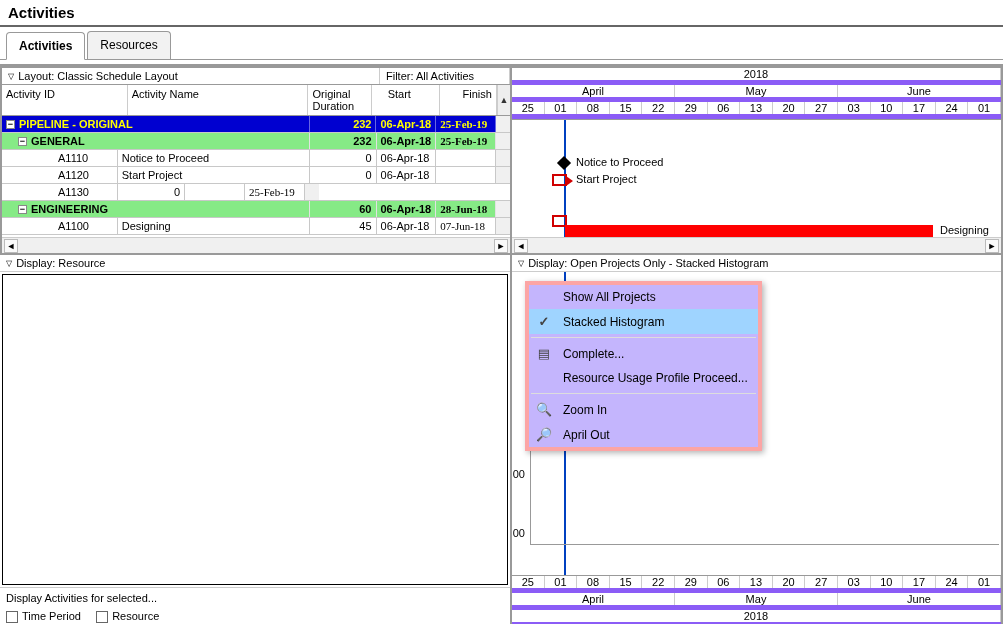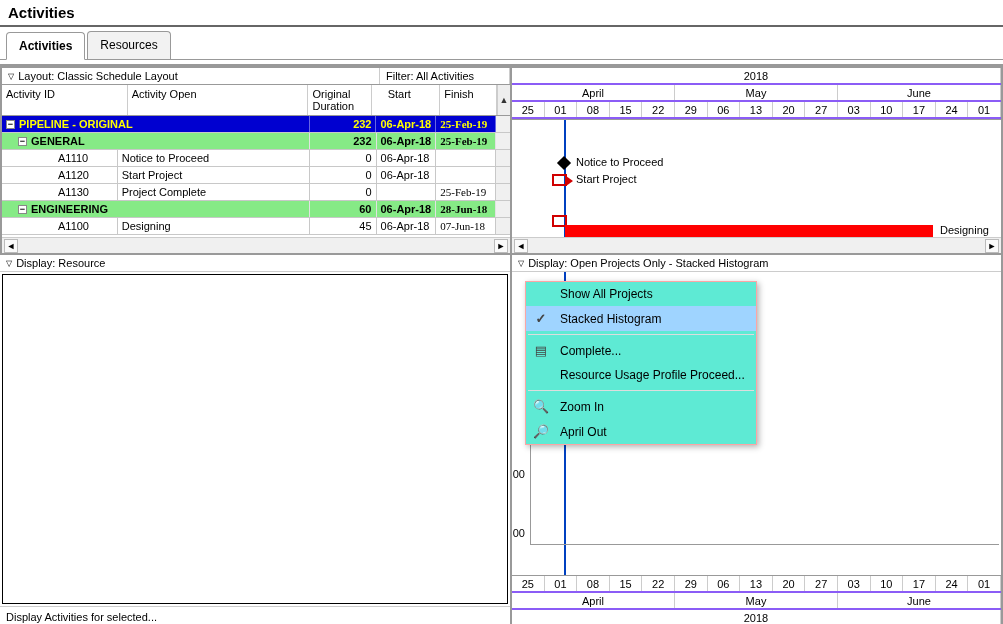--- a/index.html
+++ b/index.html
@@ -25,21 +25,21 @@
   .layout-bar .cell { padding: 2px 6px; border-right: 1px solid #ccc; display: flex; align-items: center; gap: 4px; }
   .dropdown-arrow { font-size: 8px; }
 
   
   .col-headers { display: flex; border-bottom: 1px solid #999; background: #fff; font-size: 11px; }
   .col-headers .col { padding: 3px 4px; border-right: 1px solid #ccc; }
   .col-id { width: 134px; }
   .col-name { width: 193px; }
   .col-dur { width: 67px; }
   .col-start { width: 60px; margin-left: 12px; }
-  .col-finish { width: 60px; }
+  .col-finish { width: 60px; text-align: right; }
   .col-spacer { width: 14px; background: #eee; border-left: 1px solid #ccc;  display:flex; align-items:center; justify-content:center;}
   .col-spacer .arrow { font-size: 9px; color:#333;}
 
   
   .grid-body { flex: 1; overflow: hidden; position: relative; }
   .row { display: flex; border-bottom: 1px solid #c8c8c8; height: 17px; align-items: stretch; font-size: 11px; }
   .row .cell { padding: 1px 4px; border-right: 1px solid #c8c8c8; display: flex; align-items: center; }
   .c-id { width: 116px; }
   .c-name { width: 193px; }
   .c-dur { width: 67px; justify-content: flex-end; }
@@ -55,36 +55,36 @@
   .toggle { width: 9px; height: 9px; border: 1px solid #888; background: #fff; display: inline-flex; align-items: center; justify-content: center; font-size: 9px; line-height: 7px; margin-right: 4px; color:#000;}
   .indent1 { padding-left: 16px !important; }
   .indent3 { padding-left: 56px !important; }
 
   
   .hscroll { height: 16px; background: #f0f0f0; border-top: 1px solid #ccc; display:flex; align-items:center; justify-content: space-between; padding: 0 2px; }
   .hscroll .arrow { width: 14px; height: 14px; display:flex; align-items:center; justify-content:center; border:1px solid #bbb; background:#fafafa; font-size: 9px; }
 
   
   .timescale { display:flex; flex-direction:column; border-bottom:1px solid #999; font-size:11px; }
-  .ts-row { display:flex; height:17px; border-bottom:2px solid #8b5cf6; }
+  .ts-row { display:flex; height:17px; border-bottom:5px solid #8b5cf6; }
   .ts-cell { border-right:1px solid #ccc; display:flex; align-items:center; justify-content:center; }
   .gantt-body { flex: 1; position: relative; background: #fff; overflow: hidden; }
   .v-line { position:absolute; top:0; bottom:0; width:2px; background:#0040c0; }
   .gantt-bar { position:absolute; height:12px; background:#ff0000; top:3px; }
   .milestone { position:absolute; width:10px; height:10px; background:#000; transform: rotate(45deg); top:4px; }
   .gantt-label { position:absolute; font-size:11px; top:2px; white-space:nowrap; }
 
   
   .display-header { display:flex; align-items:center; gap:4px; padding:2px 6px; border-bottom:1px solid #ccc; font-size:11px; }
   .display-body { flex:1; border:1px solid #000; margin:2px; background:#fff; }
   .display-footer { padding:4px 6px; font-size:11px; border-top:1px solid #ccc; display:flex; flex-direction:column; gap:6px; }
   .cb { width:12px; height:12px; border:1px solid #666; display:inline-block; vertical-align:middle; margin-right:4px; }
 
   
-  .context-menu { position:absolute; background:#5eead4; border:1px solid #fca5a5; box-shadow:2px 2px 6px rgba(0,0,0,.3); font-size:12px; min-width:232px; z-index:50; }
+  .context-menu { position:absolute; background:#c4b5fd; border:4px solid #fca5a5; box-shadow:2px 2px 6px rgba(0,0,0,.3); font-size:12px; min-width:232px; z-index:50; }
   .menu-item { display:flex; align-items:center; gap:10px; padding:5px 10px 5px 6px; cursor:pointer; }
   .menu-item .icon-slot { width:18px; display:flex; align-items:center; justify-content:center; font-size:13px; color:#444; }
   .menu-item.highlight { background:#9fd4ff; }
   .menu-sep { height:1px; background:#ddd; margin:3px 2px; }
   .check { color:#1060c0; font-weight:bold; }
 
   
   .y-axis { position:absolute; right:0; width:55px; text-align:right; font-size:11px; }
 
 </style>
@@ -105,21 +105,21 @@
       <div class="cell" style="flex:1">
         <span class="dropdown-arrow">▽</span>
         <span>Layout: Classic Schedule Layout</span>
       </div>
       <div class="cell" style="width:130px">
         <span>Filter: All Activities</span>
       </div>
     </div>
     <div class="col-headers">
       <div class="col col-id">Activity ID</div>
-      <div class="col col-name">Activity Open</div>
+      <div class="col col-name">Activity Name</div>
       <div class="col col-dur">Original Duration</div>
       <div class="col col-start">Start</div>
       <div class="col col-finish">Finish</div>
       <div class="col-spacer">
           <span class="arrow">▲</span>
         </div>
     </div>
     <div class="grid-body">
 
       <div class="row blue">
@@ -157,21 +157,20 @@
         <div class="cell c-id indent3">A1120</div>
         <div class="cell c-name">Start Project</div>
         <div class="cell c-dur">0</div>
         <div class="cell c-start">06-Apr-18</div>
         <div class="cell c-finish"></div>
         <div class="c-scroll"></div>
       </div>
 
       <div class="row">
         <div class="cell c-id indent3">A1130</div>
-        <div class="cell c-name">Project Complete</div>
         <div class="cell c-dur">0</div>
         <div class="cell c-start"></div>
         <div class="cell c-finish">25-Feb-19</div>
         <div class="c-scroll"></div>
       </div>
 
       <div class="row green">
         <div class="cell c-id indent1" style="width:309px">
             <span class="toggle">−</span>
             <span>ENGINEERING</span>
@@ -246,20 +245,25 @@
   </div>
 
   <div class="panel">
     <div class="display-header">
       <span class="dropdown-arrow">▽</span>
       <span>Display: Resource</span>
     </div>
     <div class="display-body"></div>
     <div class="display-footer">
       <div>Display Activities for selected...</div>
+      <div>
+        <label><span class="cb"></span><span>Time Period</span></label>
+        &nbsp;&nbsp;&nbsp;
+        <label><span class="cb"></span><span>Resource</span></label>
+      </div>
     </div>
   </div>
 
   <div class="panel" style="position:relative">
     <div class="display-header">
       <span class="dropdown-arrow">▽</span>
       <span>Display: Open Projects Only - Stacked Histogram</span>
     </div>
     <div style="flex:1; position:relative">
       <div class="v-line" style="left:52px"></div>

